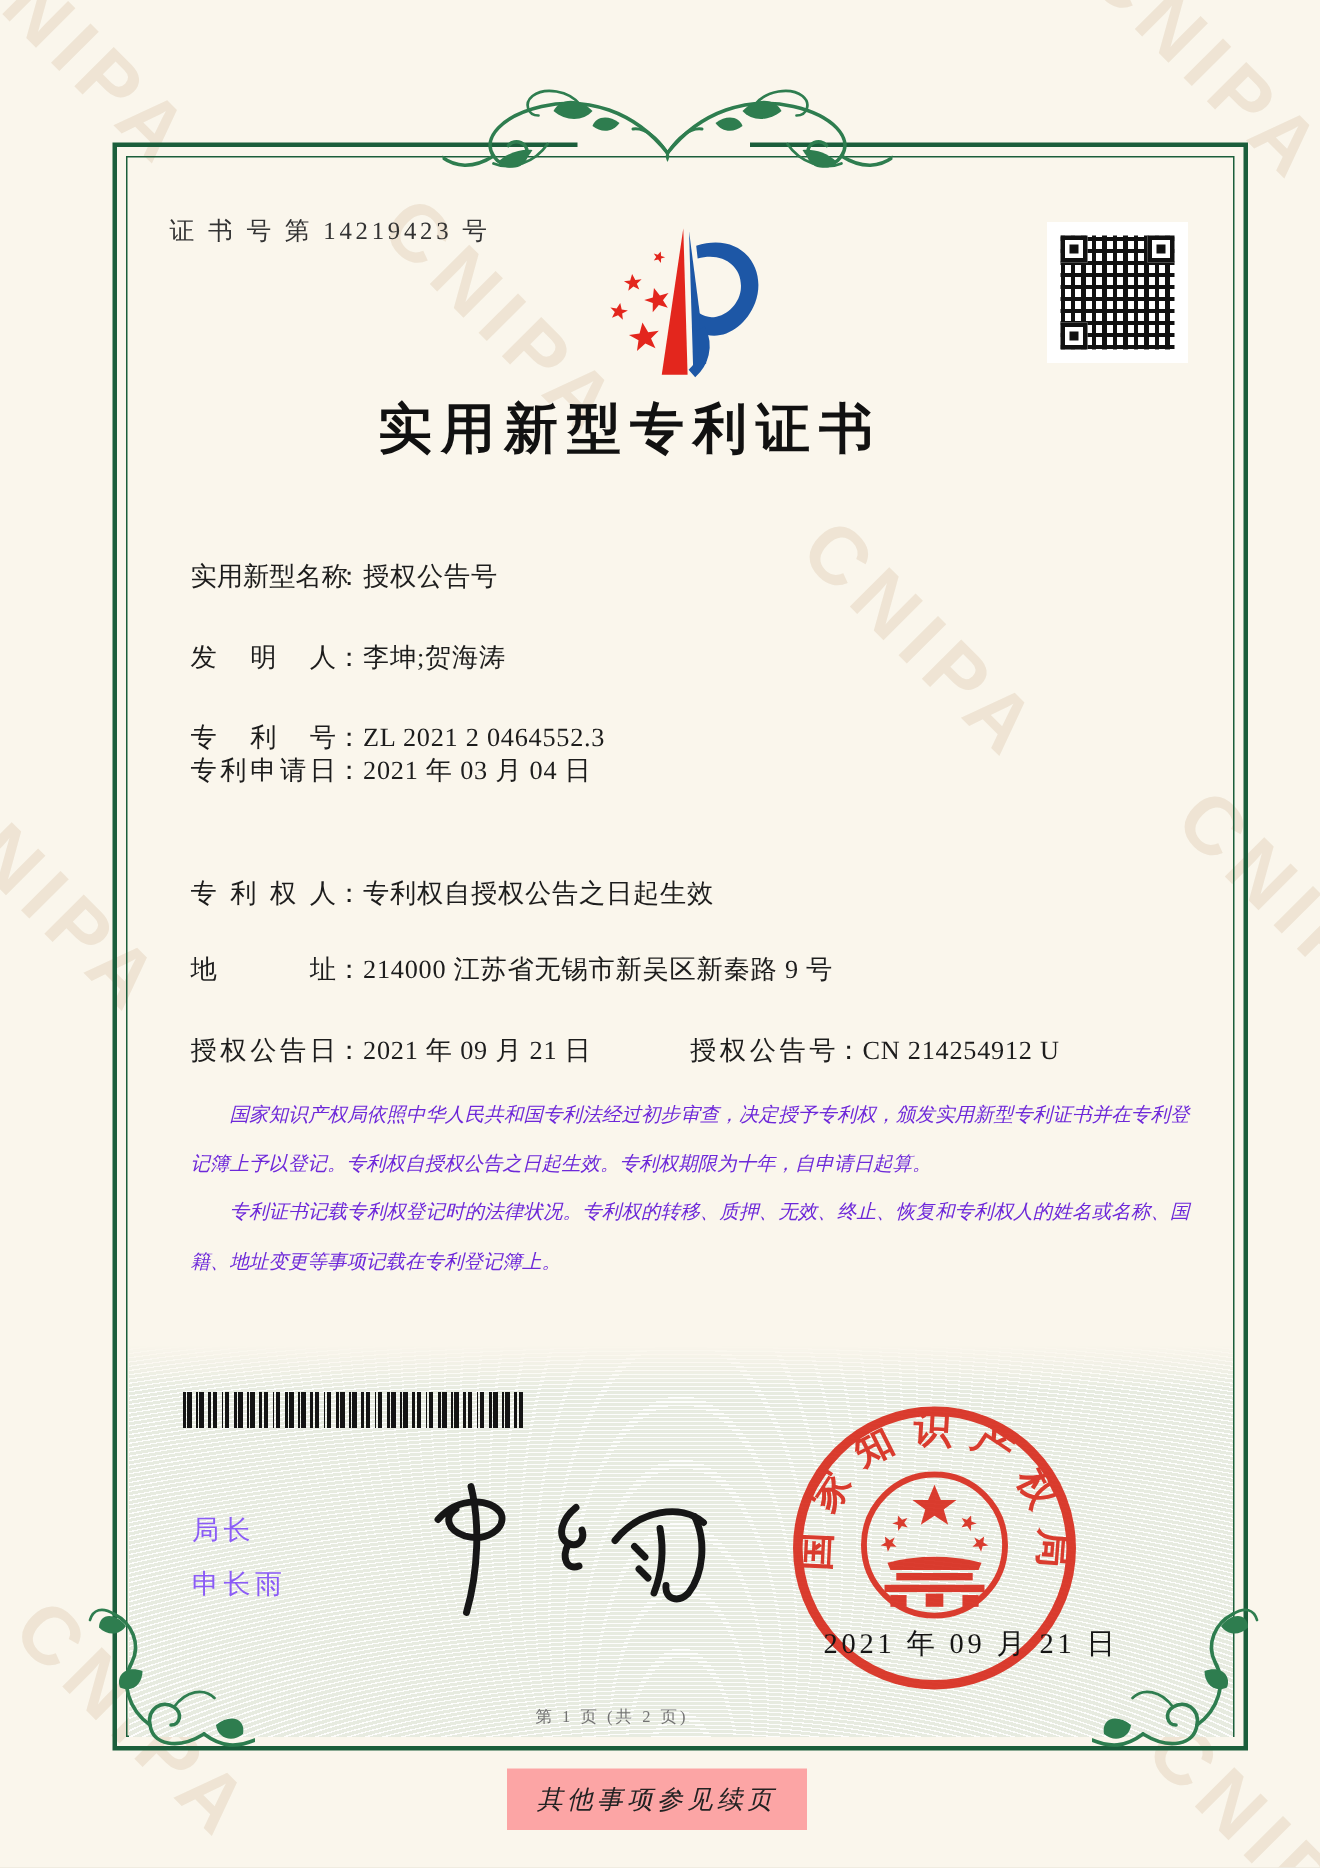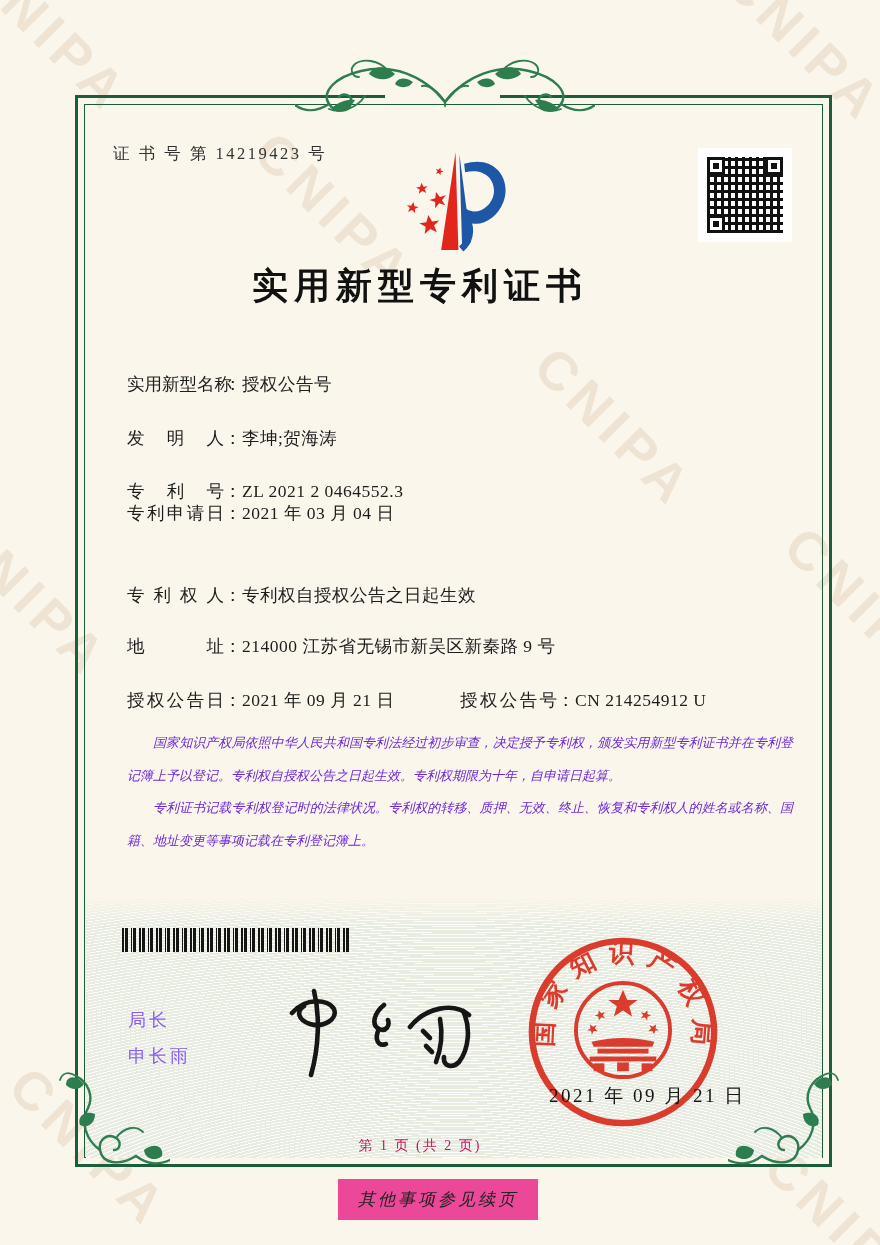--- a/index.html
+++ b/index.html
@@ -67,23 +67,23 @@
     position:absolute;left:122px;top:928px;width:230px;height:24px;
     background:repeating-linear-gradient(90deg,
       #141414 0 2px,transparent 2px 3px,#141414 3px 6px,transparent 6px 9px,
       #141414 9px 10px,transparent 10px 11px,#141414 11px 14px,transparent 14px 17px);
   }
   .officer{position:absolute;left:128px;font-family:"Liberation Sans","DejaVu Sans",sans-serif;
     font-size:18px;letter-spacing:3px;color:#8b5cf6;}
   .signature{position:absolute;left:262px;top:985px;width:215px;height:100px;}
   .seal{position:absolute;left:525px;top:934px;width:196px;height:196px;opacity:.9;}
   .seal-date{position:absolute;left:549px;top:1083px;font-size:19px;letter-spacing:2.5px;color:#151515;white-space:nowrap;}
-  .page-info{position:absolute;left:128px;top:1137px;width:584px;text-align:center;font-size:14px;letter-spacing:2px;color:#be185d;}
+  .page-info{position:absolute;left:116px;top:1137px;width:584px;text-align:center;font-size:11px;letter-spacing:2px;color:#737373;}
   .cont-note{
-    position:absolute;left:338px;top:1179px;background:#ec4899;
+    position:absolute;left:338px;top:1179px;background:#fca5a5;
     padding:9px 20px;font-size:17px;font-style:italic;letter-spacing:3px;color:#222;
   }
 </style>
 </head>
 <body>
 
 <div class="page">
 
   <div>
     <span class="wm" style="left:-50px;top:5px">CNIPA</span>

